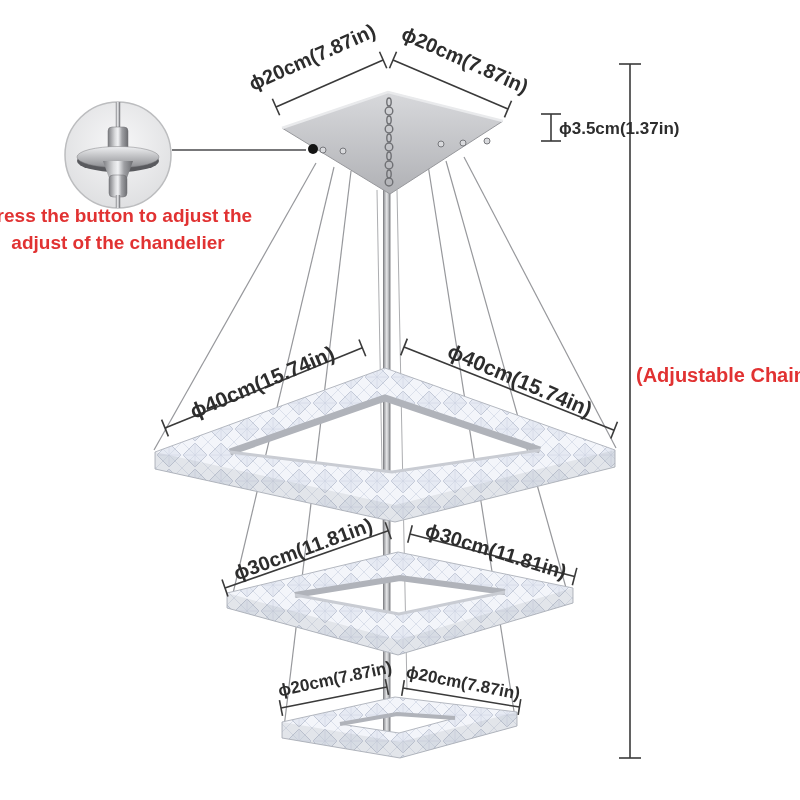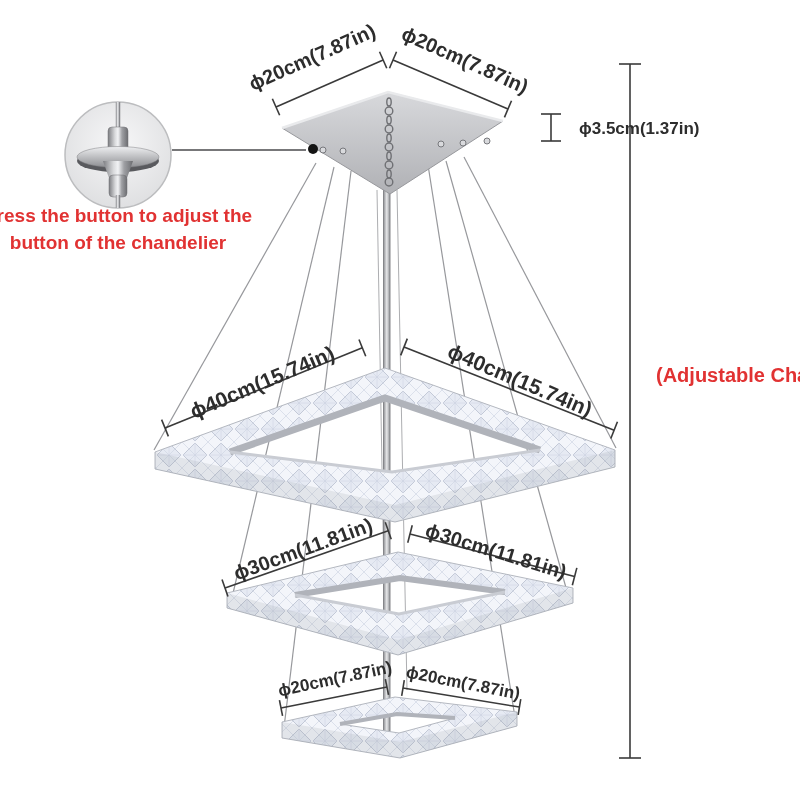--- a/index.html
+++ b/index.html
@@ -7,21 +7,21 @@
     position:relative;width:800px;height:800px;background:#ffffff;overflow:hidden;
     font-family:"Liberation Sans", sans-serif;
     --red:#e13232;--line:#3a3a3a;
   }
   .stage svg{position:absolute;left:0;top:0;}
   .dim-label{
     position:absolute;white-space:nowrap;color:#2d2d2d;font-weight:600;
     transform-origin:center center;line-height:1;
   }
   .rot{transform:translate(-50%,-50%) rotate(var(--a,0deg));}
-  .lft{transform:translateY(-50%);margin-left:20px;}
+  .lft{transform:translateY(-50%);}
   .red{color:var(--red,#e13232);}
   .caption{
     position:absolute;white-space:nowrap;color:var(--red,#e13232);
     font-size:19px;font-weight:600;transform:translate(-50%,-50%);line-height:1;
   }
   .f17{font-size:17px;} .f20{font-size:20px;} .f21{font-size:21px;}
 </style>
 </head>
 <body>
 
@@ -203,15 +203,15 @@
   <div class="dim-label rot f21" style="left:262px;top:382px;--a:-23deg;">ϕ40cm(15.74in)</div>
   <div class="dim-label rot f21" style="left:520px;top:380px;--a:23deg;">ϕ40cm(15.74in)</div>
 
   <div class="dim-label rot f20" style="left:303px;top:549px;--a:-20deg;">ϕ30cm(11.81in)</div>
   <div class="dim-label rot f20" style="left:496px;top:551px;--a:17deg;">ϕ30cm(11.81in)</div>
 
   <div class="dim-label rot f17" style="left:335px;top:679px;--a:-12deg;">ϕ20cm(7.87in)</div>
   <div class="dim-label rot f17" style="left:463px;top:683px;--a:11deg;">ϕ20cm(7.87in)</div>
 
   <div class="caption" style="left:118px;top:215px;">Press the button to adjust the</div>
-  <div class="caption" style="left:118px;top:242px;">button of the chandelier</div>
+  <div class="caption" style="left:118px;top:242px;">adjust of the chandelier</div>
 
 </div>
 
 </body></html>

